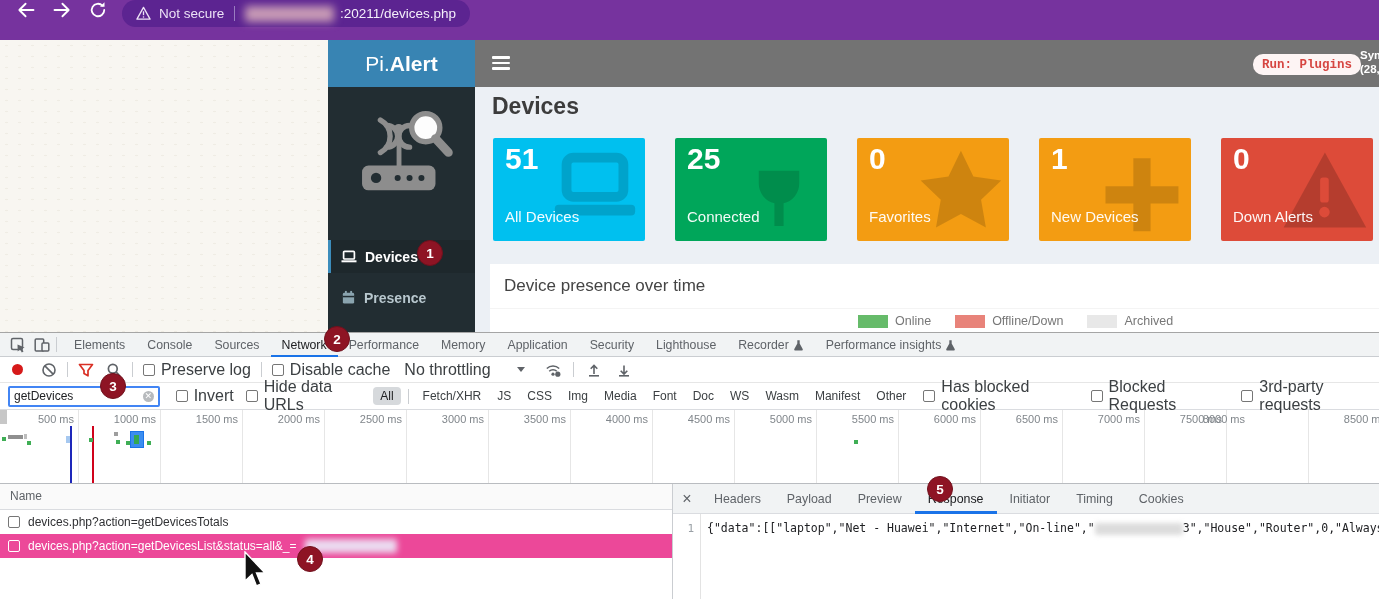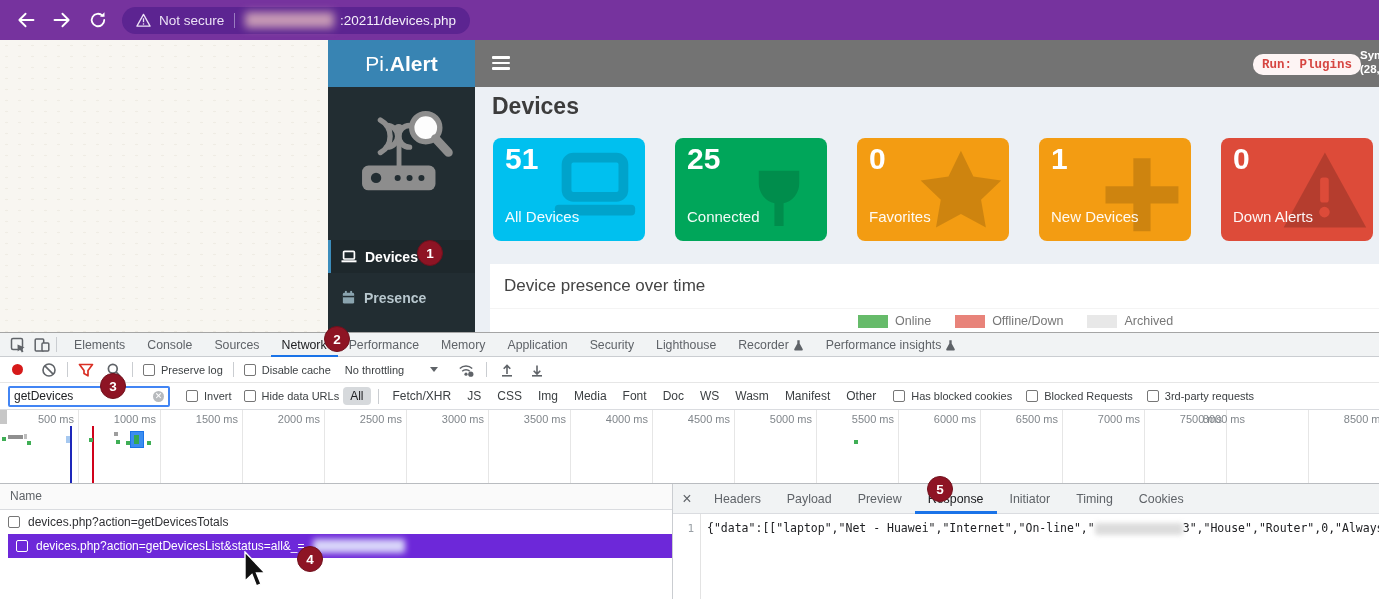--- a/index.html
+++ b/index.html
@@ -5,21 +5,21 @@
   * { margin:0; padding:0; box-sizing:border-box; }
   html,body { background:#e9e9e9; }
   #screen {
     position:relative; width:1379px; height:599px; overflow:hidden;
     font-family:"Liberation Sans", sans-serif; background:#fff;
   }
   .a { position:absolute; }
   .nowrap { white-space:nowrap; }
 
   
-  .browser-bar { left:0; top:0; width:1379px; height:40px; background:#76339e; display:flex; align-items:center; }
+  .browser-bar { left:0; top:0; width:1379px; height:40px; background:#76339e; display:flex; }
   .nav-ico { width:20px; height:20px; margin-left:16px; flex:0 0 auto; }
   .url-pill { margin-left:14px; width:348px; height:27px; border-radius:14px; background:#5c2491;
               display:flex; align-items:center; padding:0 14px; color:#ece2f6; font-size:13.5px; }
   .url-div { width:1px; height:15px; background:#9a7cc0; margin:0 10px; }
   .blurbox { display:inline-block; border-radius:2px; }
   .host-blur { width:150px; height:16px; background:#c79ab5; filter:blur(4px); }
 
   
   .page-left { left:0; top:40px; width:328px; height:292px; background:#f8f6f1;
     background-image:radial-gradient(#efece4 1px, transparent 1.2px); background-size:13px 11px; }
@@ -35,21 +35,21 @@
 
   .sidebar { left:328px; top:87px; width:147px; height:245px; background:#222d32; }
   .router-wrap { position:absolute; left:20px; top:10px; width:108px; height:110px; }
   .menu-item { position:absolute; left:0; width:147px; height:33px; display:flex; align-items:center;
                color:#b8c7ce; font-size:14px; font-weight:600; padding-left:13px; cursor:pointer; }
   .menu-item.active { background:#1e282c; color:#fff; border-left:3px solid #3c8dbc; padding-left:10px; }
   .menu-item svg { margin-right:8px; flex:0 0 auto; }
 
   .content { left:475px; top:87px; width:904px; height:245px; background:#ecf0f5; }
   .page-title { position:absolute; left:17px; top:6px; font-size:23px; color:#3c3c3c; }
-  .card { position:absolute; top:51px; width:152px; height:103px; border-radius:8px; color:#fff; overflow:hidden; }
+  .card { position:absolute; top:51px; width:152px; height:103px; border-radius:2px; color:#fff; overflow:hidden; }
   .card .val { position:absolute; left:12px; top:4px; font-size:30px; font-weight:bold; }
   .card .lbl { position:absolute; left:12px; top:70px; font-size:15px; color:rgba(255,255,255,.95); }
   .card svg.ghost { position:absolute; right:2px; top:8px; }
 
   .presence { position:absolute; left:15px; top:177px; width:889px; height:68px; background:#fff; }
   .presence .ptitle { position:absolute; left:14px; top:12px; font-size:17px; color:#444; }
   .presence .pdiv { position:absolute; left:0; top:44px; width:100%; height:1px; background:#f4f4f4; }
   .legend { position:absolute; left:368px; top:50px; display:flex; align-items:center; gap:24px; }
   .legend .li { display:flex; align-items:center; gap:7px; font-size:12.5px; color:#777; }
   .legend .sw { width:30px; height:13px; display:inline-block; }
@@ -57,21 +57,21 @@
   
   .devtools { left:0; top:332px; width:1379px; height:267px; background:#fff; border-top:1px solid #a5a5a5; font-size:12px; color:#3c4043; }
   .dt-tabbar { position:absolute; left:0; top:0; width:1379px; height:24px; background:#f1f3f4; border-bottom:1px solid #cacdd1;
                display:flex; align-items:center; }
   .dt-tab { padding:0 11px; height:24px; line-height:24px; color:#5f6368; font-size:12.3px; cursor:pointer; display:flex; align-items:center; gap:4px; }
   .dt-tab.active { color:#202124; box-shadow:inset 0 -2px 0 #1a73e8; }
   .vsep { width:1px; height:15px; background:#cacdd1; margin:0 4px; flex:0 0 auto; }
   .dt-toolbar { position:absolute; left:0; top:24px; width:1379px; height:26px; display:flex; align-items:center; border-bottom:1px solid #e6e6e6; }
   .tool-ico { width:16px; height:16px; flex:0 0 auto; }
   .chk { width:12px; height:12px; border:1.4px solid #767676; border-radius:2px; background:#fff; display:inline-block; flex:0 0 auto; }
-  .tlabel { margin-left:6px; color:#3c4043; font-size:11px; }
+  .tlabel { margin-left:6px; color:#3c4043; font-size:16px; }
   .caret { width:0; height:0; border-left:4px solid transparent; border-right:4px solid transparent; border-top:5px solid #5f6368; display:inline-block; }
 
   .dt-filterbar { position:absolute; left:0; top:50px; width:1379px; height:27px; display:flex; align-items:center; border-bottom:1px solid #dadce0; }
   .filter-input { position:relative; margin-left:8px; width:162px; height:21px; border:2px solid #4285f4; border-radius:2px; display:flex; align-items:center; }
   .filter-input input { border:none; outline:none; width:132px; margin-left:4px; font-size:12px; color:#202124; font-family:"Liberation Sans",sans-serif; background:transparent; }
   .clear-x { position:absolute; right:4px; width:11px; height:11px; border-radius:50%; background:#b7babd; color:#fff; font-size:9px; line-height:11px; text-align:center; }
   .pill { padding:2px 7px; border-radius:4px; color:#3c4043; }
   .pill.on { background:#d6d9dc; color:#202124; }
   .ftypes { display:flex; align-items:center; gap:2px; margin-left:4px; }
   .fmore { display:flex; align-items:center; margin-left:10px; gap:6px; }
@@ -81,21 +81,21 @@
     background-position:-3px 0; }
   .tick { position:absolute; top:3px; width:72px; text-align:right; font-size:11px; color:#80868b; }
   .wfm { position:absolute; }
 
   .dt-body { position:absolute; left:0; top:151px; width:1324px; height:116px; }
   .req-list { position:absolute; left:0; top:0; width:672px; height:116px; }
   .req-head { position:absolute; left:0; top:0; width:672px; height:26px; background:#fafafa; border-bottom:1px solid #dadce0;
               line-height:25px; padding-left:10px; color:#5f6368; font-size:12px; }
   .req-row { position:absolute; left:0; width:672px; height:24px; display:flex; align-items:center; padding-left:8px; gap:8px;
              font-size:12px; color:#303134; cursor:pointer;text-align:right; }
-  .req-row.sel { background:#6d28d9; color:#fff;margin-left:8px; }
+  .req-row.sel { background:#ec4899; color:#fff; }
   .req-row .chk { border-color:#767676; }
   .req-row.sel .chk { border-color:#fff; background:transparent; }
   .row-blur { width:92px; height:14px; background:rgba(235,243,255,.85); filter:blur(3px); border-radius:2px; }
 
   .detail { position:absolute; left:672px; top:0; width:707px; height:116px; border-left:1px solid #cacdd1; }
   .detail-tabs { position:absolute; left:0; top:0; width:707px; height:30px; background:#f1f3f4; border-bottom:1px solid #dadce0;
                  display:flex; align-items:center; }
   .close-x { width:28px; text-align:center; color:#5f6368; font-size:16px; cursor:pointer; }
   .d-tab { padding:0 13px; height:30px; line-height:30px; color:#5f6368; font-size:12.4px; cursor:pointer; }
   .d-tab.active { color:#202124; box-shadow:inset 0 -3px 0 #1a73e8; }

